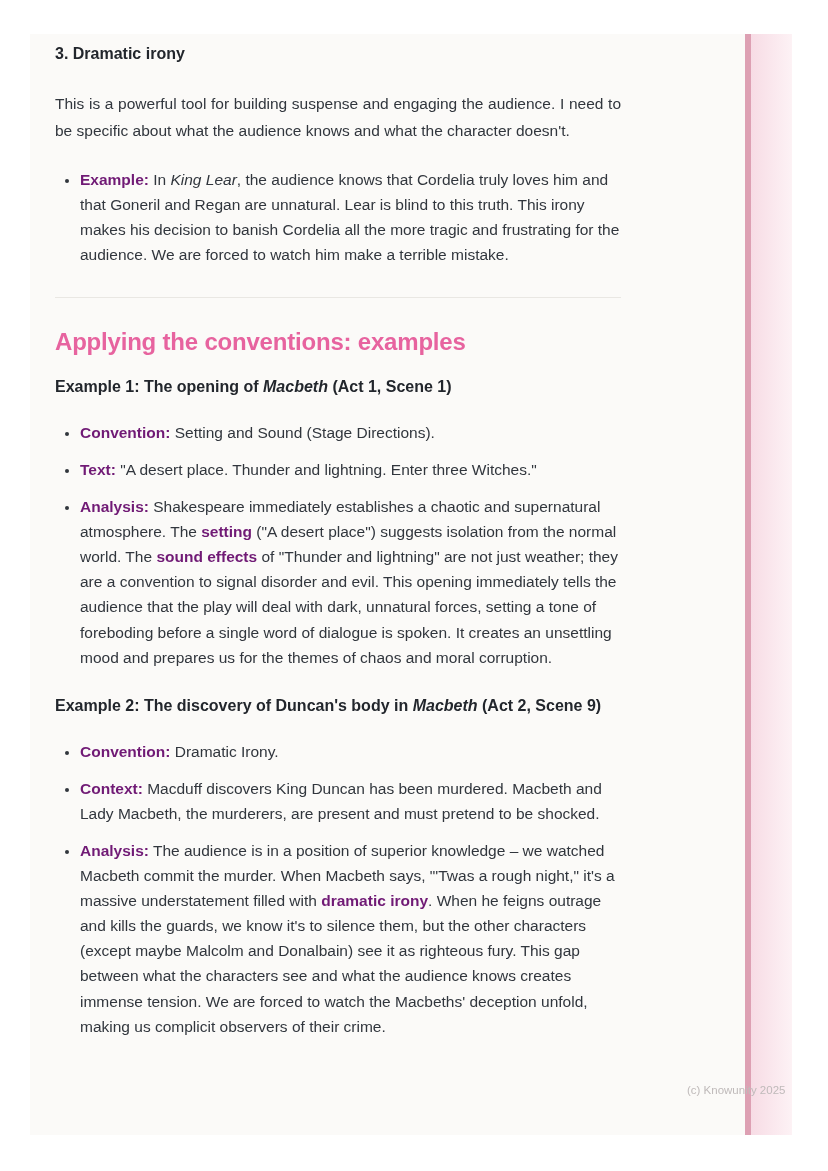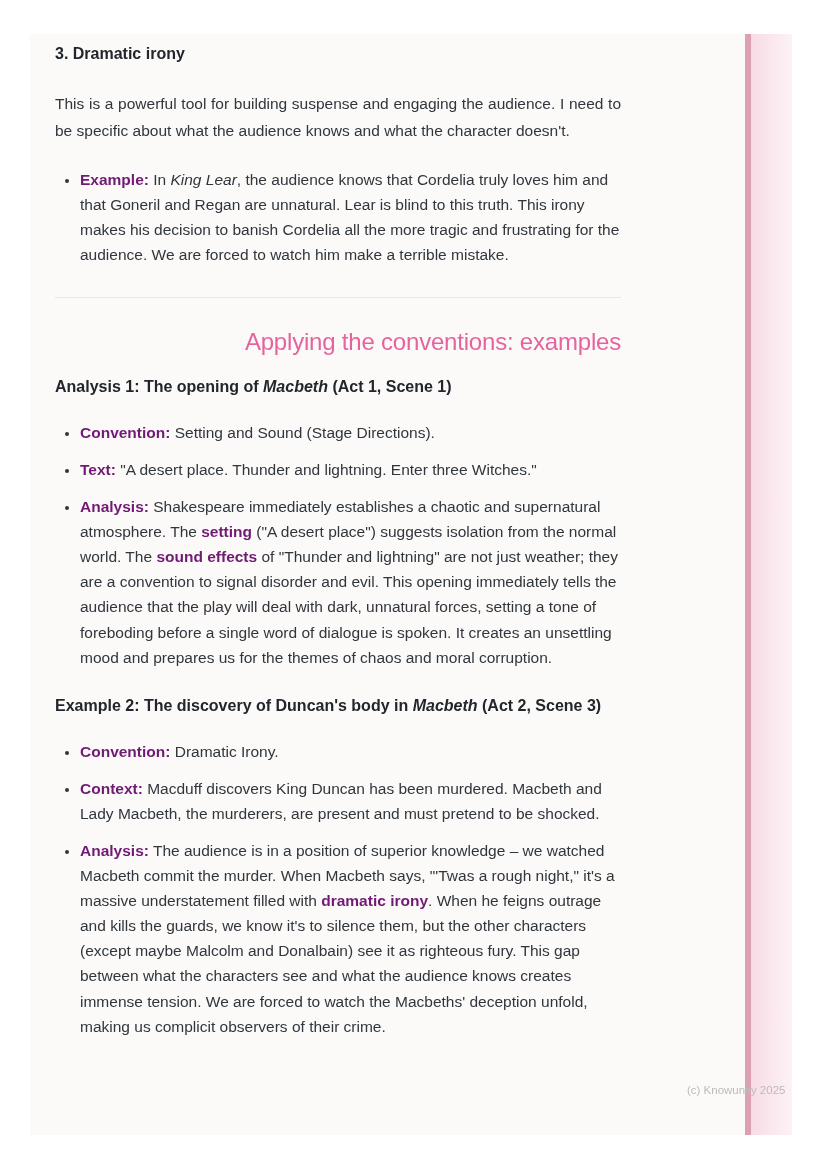--- a/index.html
+++ b/index.html
@@ -83,25 +83,24 @@
   .i { font-style: italic; }
   .bi { font-weight: bold; font-style: italic; }
   hr.divider {
     border: 0;
     border-top: 1px solid #e9e7e3;
     margin: 30px 0 30px 0;
   }
   h2.pink-heading {
     color: #e7639f;
     font-size: 24px;
-    font-weight: normal;
+    font-weight: bold;
     margin: 10px 0 20px 0;
     line-height: 1.2;
     letter-spacing: -0.2px;
-    text-align: right;
   }
   .watermark {
     position: absolute;
     left: 657px;
     top: 1050px;
     font-size: 11.5px;
     color: #bfbaba;
     white-space: nowrap;
     z-index: 2;
   }
@@ -127,37 +126,37 @@
           <span class="b">Example:</span><span> In </span><span class="i">King Lear</span><span>, the audience knows that Cordelia truly loves him and that Goneril and Regan are unnatural. Lear is blind to this truth. This irony makes his decision to banish Cordelia all the more tragic and frustrating for the audience. We are forced to watch him make a terrible mistake.</span>
         </li>
       </ul>
 
       <hr class="divider">
 
       <h2 class="pink-heading">Applying the conventions: examples</h2>
 
 
       <h4 class="example-heading">
-        <span>Analysis 1: The opening of </span><span class="bi">Macbeth</span><span> (Act 1, Scene 1)</span>
+        <span>Example 1: The opening of </span><span class="bi">Macbeth</span><span> (Act 1, Scene 1)</span>
       </h4>
 
       <ul class="bullet-list">
         <li>
           <span class="b">Convention:</span><span> Setting and Sound (Stage Directions).</span>
         </li>
         <li>
           <span class="b">Text:</span><span> "A desert place. Thunder and lightning. Enter three Witches."</span>
         </li>
         <li>
           <span class="b">Analysis:</span><span> Shakespeare immediately establishes a chaotic and supernatural atmosphere. The </span><span class="b">setting</span><span> ("A desert place") suggests isolation from the normal world. The </span><span class="b">sound effects</span><span> of "Thunder and lightning" are not just weather; they are a convention to signal disorder and evil. This opening immediately tells the audience that the play will deal with dark, unnatural forces, setting a tone of foreboding before a single word of dialogue is spoken. It creates an unsettling mood and prepares us for the themes of chaos and moral corruption.</span>
         </li>
       </ul>
 
       <h4 class="example-heading">
-        <span>Example 2: The discovery of Duncan's body in </span><span class="bi">Macbeth</span><span> (Act 2, Scene 3)</span>
+        <span>Example 2: The discovery of Duncan's body in </span><span class="bi">Macbeth</span><span> (Act 2, Scene 9)</span>
       </h4>
 
       <ul class="bullet-list">
         <li>
           <span class="b">Convention:</span><span> Dramatic Irony.</span>
         </li>
         <li>
           <span class="b">Context:</span><span> Macduff discovers King Duncan has been murdered. Macbeth and Lady Macbeth, the murderers, are present and must pretend to be shocked.</span>
         </li>
         <li>

